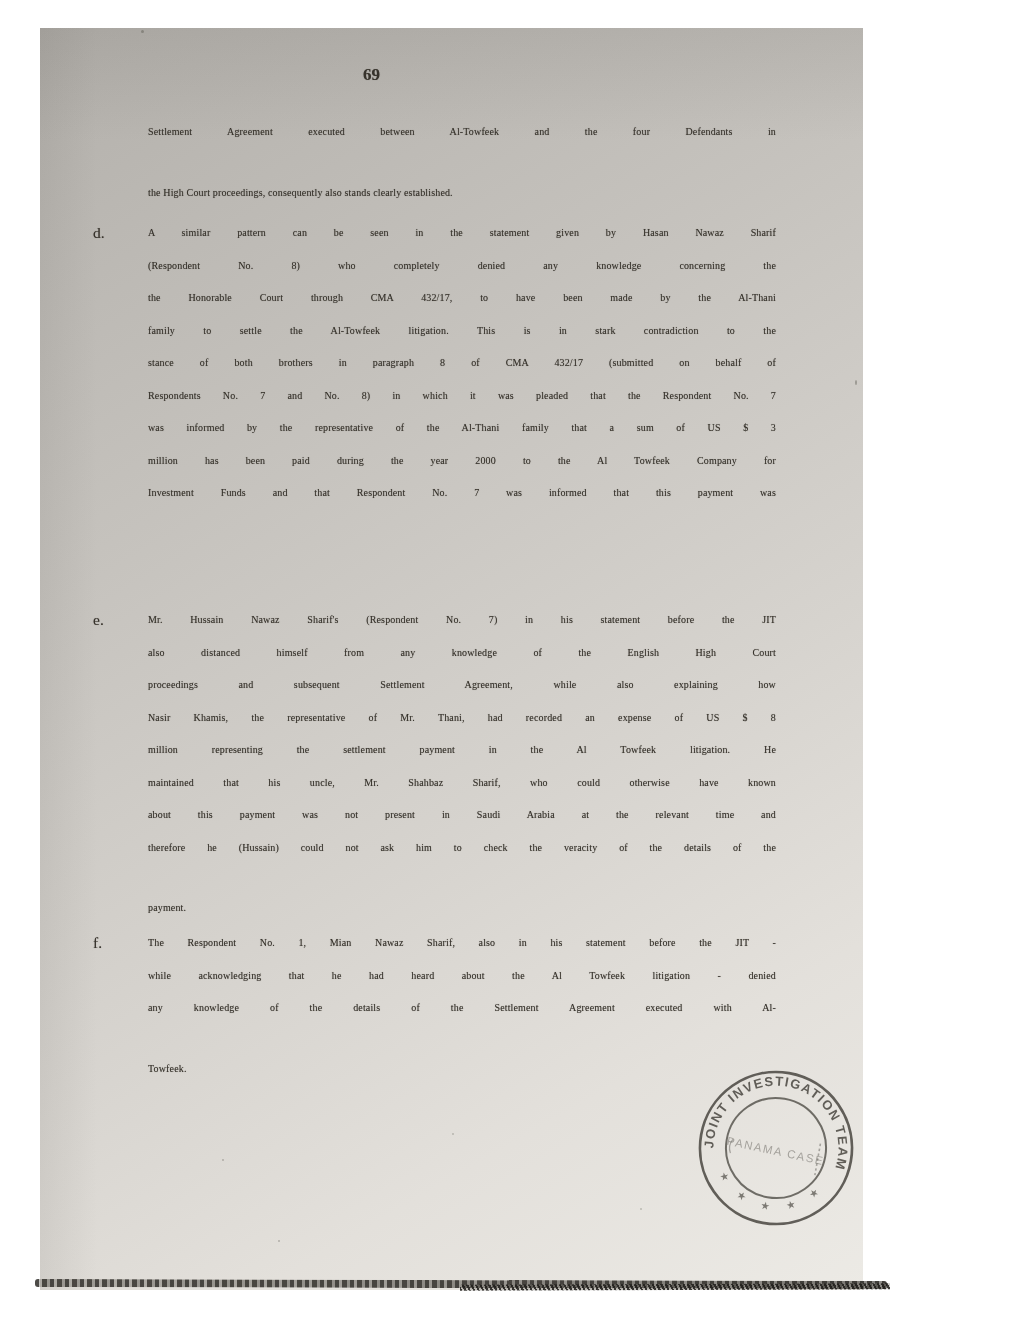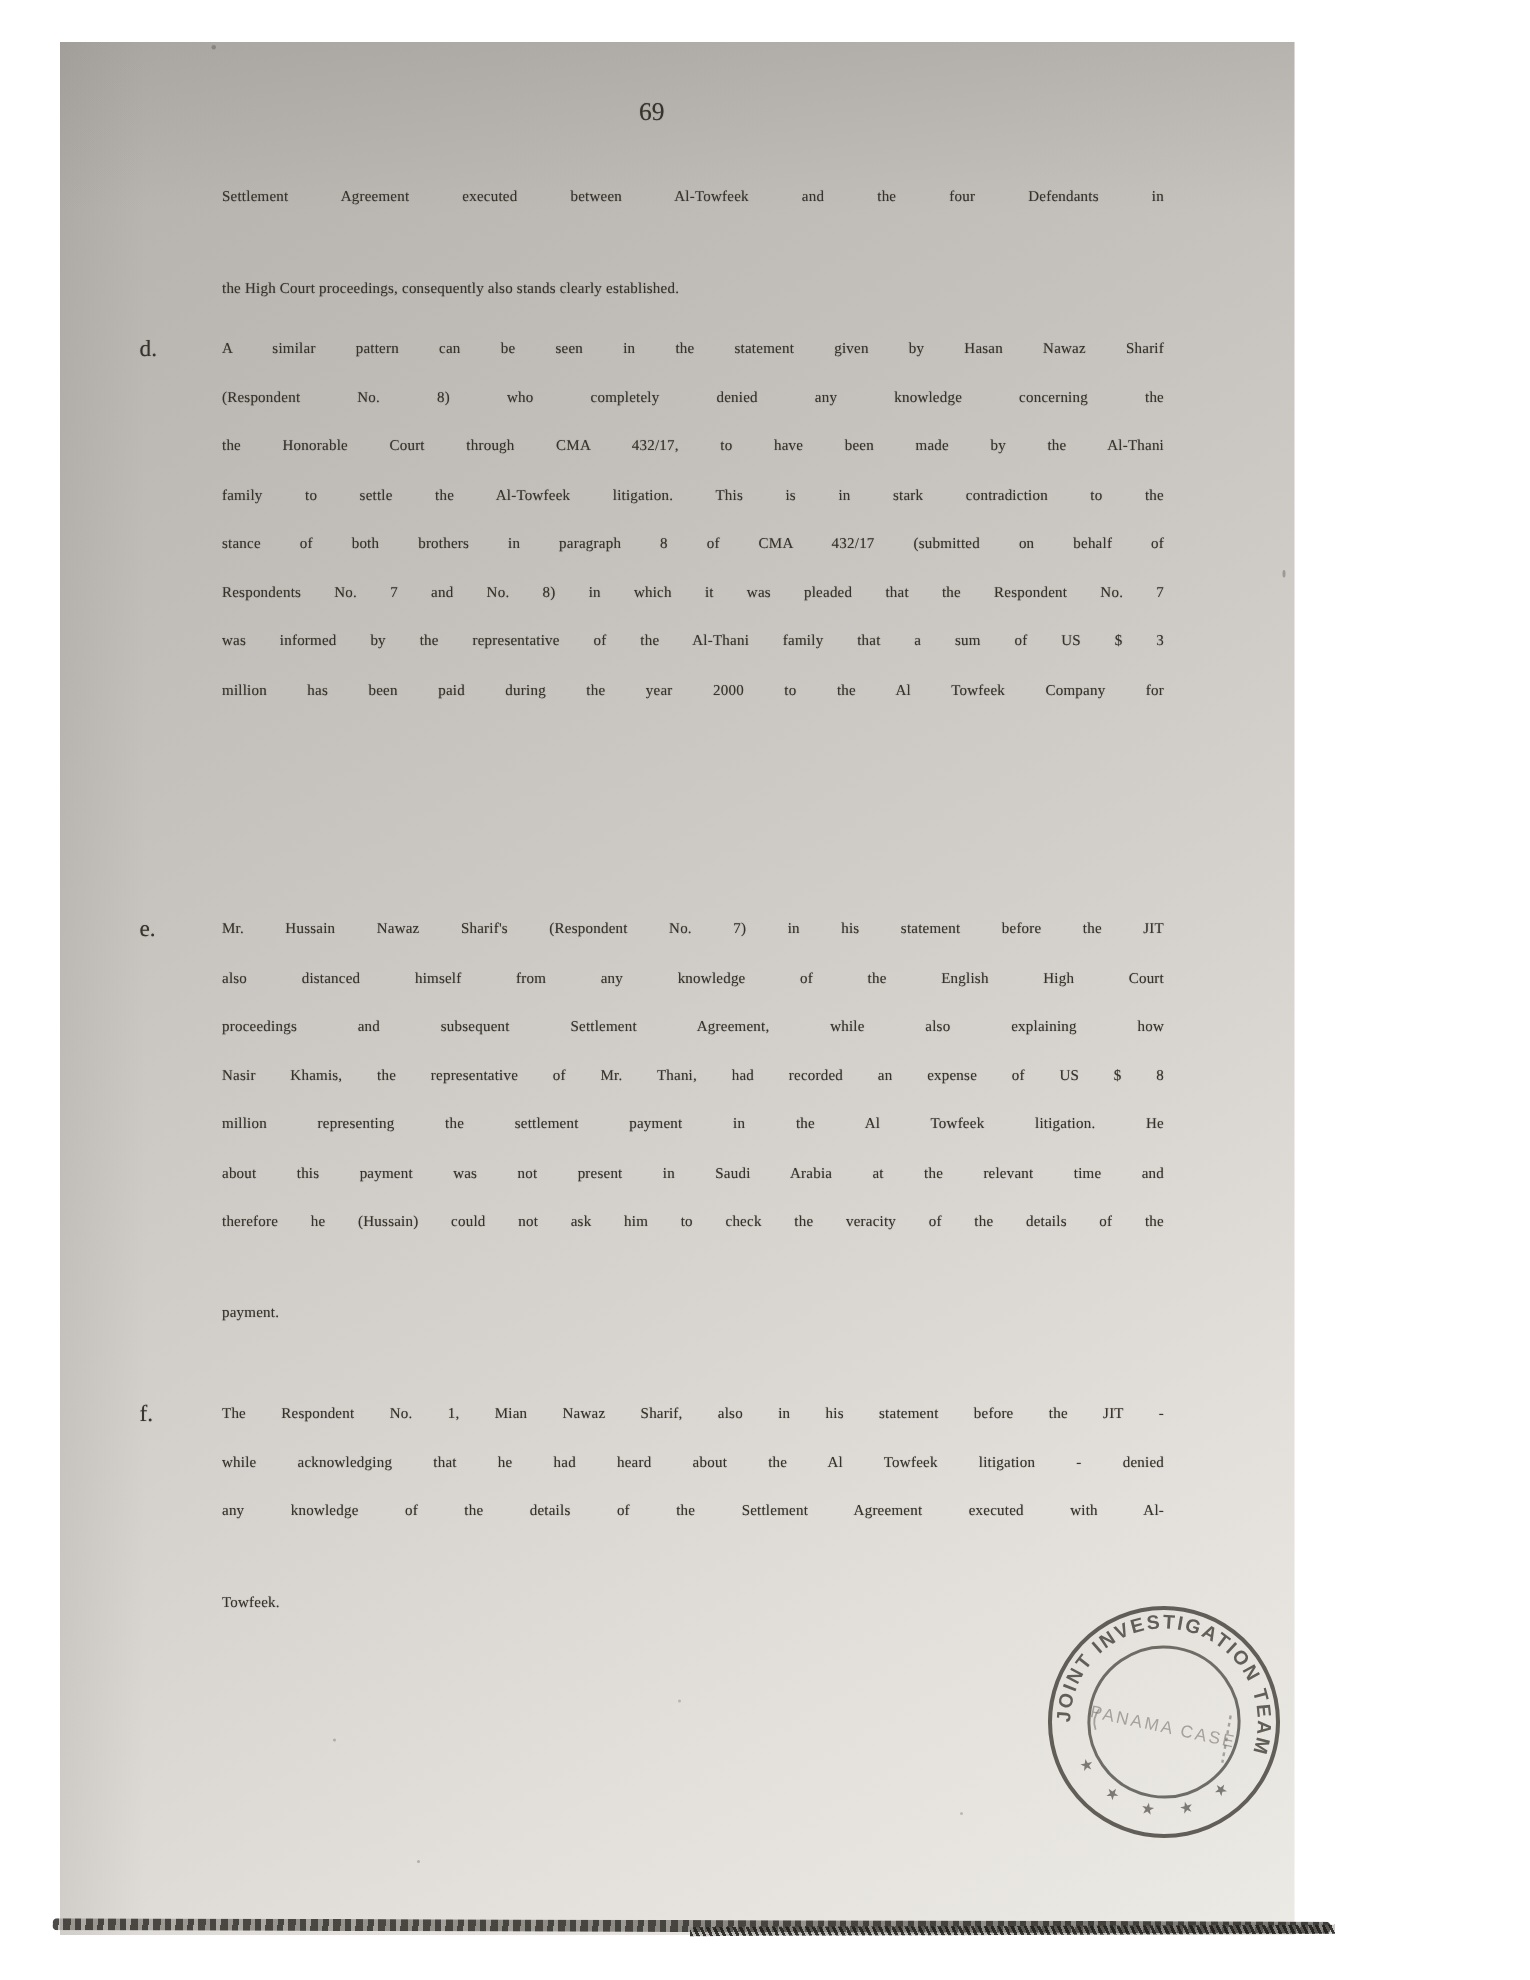--- a/index.html
+++ b/index.html
@@ -20,24 +20,25 @@
     position:absolute;
     left:40px;top:28px;
     width:823px;height:1262px;
     background:
       linear-gradient(180deg, rgba(96,93,88,0.12), rgba(0,0,0,0) 9%),
       linear-gradient(90deg, rgba(96,93,88,0.10), rgba(0,0,0,0) 7%),
       linear-gradient(150deg, var(--paper-a) 0%, #c5c2bd 32%, #d6d3ce 60%, #e3e0db 80%, var(--paper-b) 100%);
   }
   .pagenum{
     position:absolute;left:323px;top:36px;width:80px;
-    text-align:right;
+    text-align:left;
     font-size:17px;line-height:22px;
     color:var(--ink);
     text-shadow:0 0 .7px rgba(55,51,44,.55);
+    font-weight:bold;
   }
   .textblock{
     position:absolute;
     width:628px;
     color:var(--ink);
     font-size:10px;
     letter-spacing:.15px;
     text-shadow:0 0 .7px rgba(55,51,44,.5);
   }
   #intro-lines{left:108px;top:88px;}
@@ -100,31 +101,33 @@
     <div class="plabel">d.</div>
     <div class="plines textblock" style="position:absolute;">
           <div class="tline">A similar pattern can be seen in the statement given by Hasan Nawaz Sharif</div>
           <div class="tline">(Respondent No. 8) who completely denied any knowledge concerning the</div>
           <div class="tline">the Honorable Court through CMA 432/17, to have been made by the Al-Thani</div>
           <div class="tline">family to settle the Al-Towfeek litigation. This is in stark contradiction to the</div>
           <div class="tline">stance of both brothers in paragraph 8 of CMA 432/17 (submitted on behalf of</div>
           <div class="tline">Respondents No. 7 and No. 8) in which it was pleaded that the Respondent No. 7</div>
           <div class="tline">was informed by the representative of the Al-Thani family that a sum of US $ 3</div>
           <div class="tline">million has been paid during the year 2000 to the Al Towfeek Company for</div>
+          <div class="tline">Investment Funds and that Respondent No. 7 was informed that this payment was</div>
         </div>
   </div>
 
   <div class="para">
     <div class="plabel">e.</div>
     <div class="plines textblock" style="position:absolute;">
           <div class="tline">Mr. Hussain Nawaz Sharif's (Respondent No. 7) in his statement before the JIT</div>
           <div class="tline">also distanced himself from any knowledge of the English High Court</div>
           <div class="tline">proceedings and subsequent Settlement Agreement, while also explaining how</div>
           <div class="tline">Nasir Khamis, the representative of Mr. Thani, had recorded an expense of US $ 8</div>
           <div class="tline">million representing the settlement payment in the Al Towfeek litigation. He</div>
+          <div class="tline">maintained that his uncle, Mr. Shahbaz Sharif, who could otherwise have known</div>
           <div class="tline">about this payment was not present in Saudi Arabia at the relevant time and</div>
           <div class="tline">therefore he (Hussain) could not ask him to check the veracity of the details of the</div>
           <div class="tline final">payment.</div>
         </div>
   </div>
 
   <div class="para">
     <div class="plabel">f.</div>
     <div class="plines textblock" style="position:absolute;">
           <div class="tline">The Respondent No. 1, Mian Nawaz Sharif, also in his statement before the JIT -</div>

